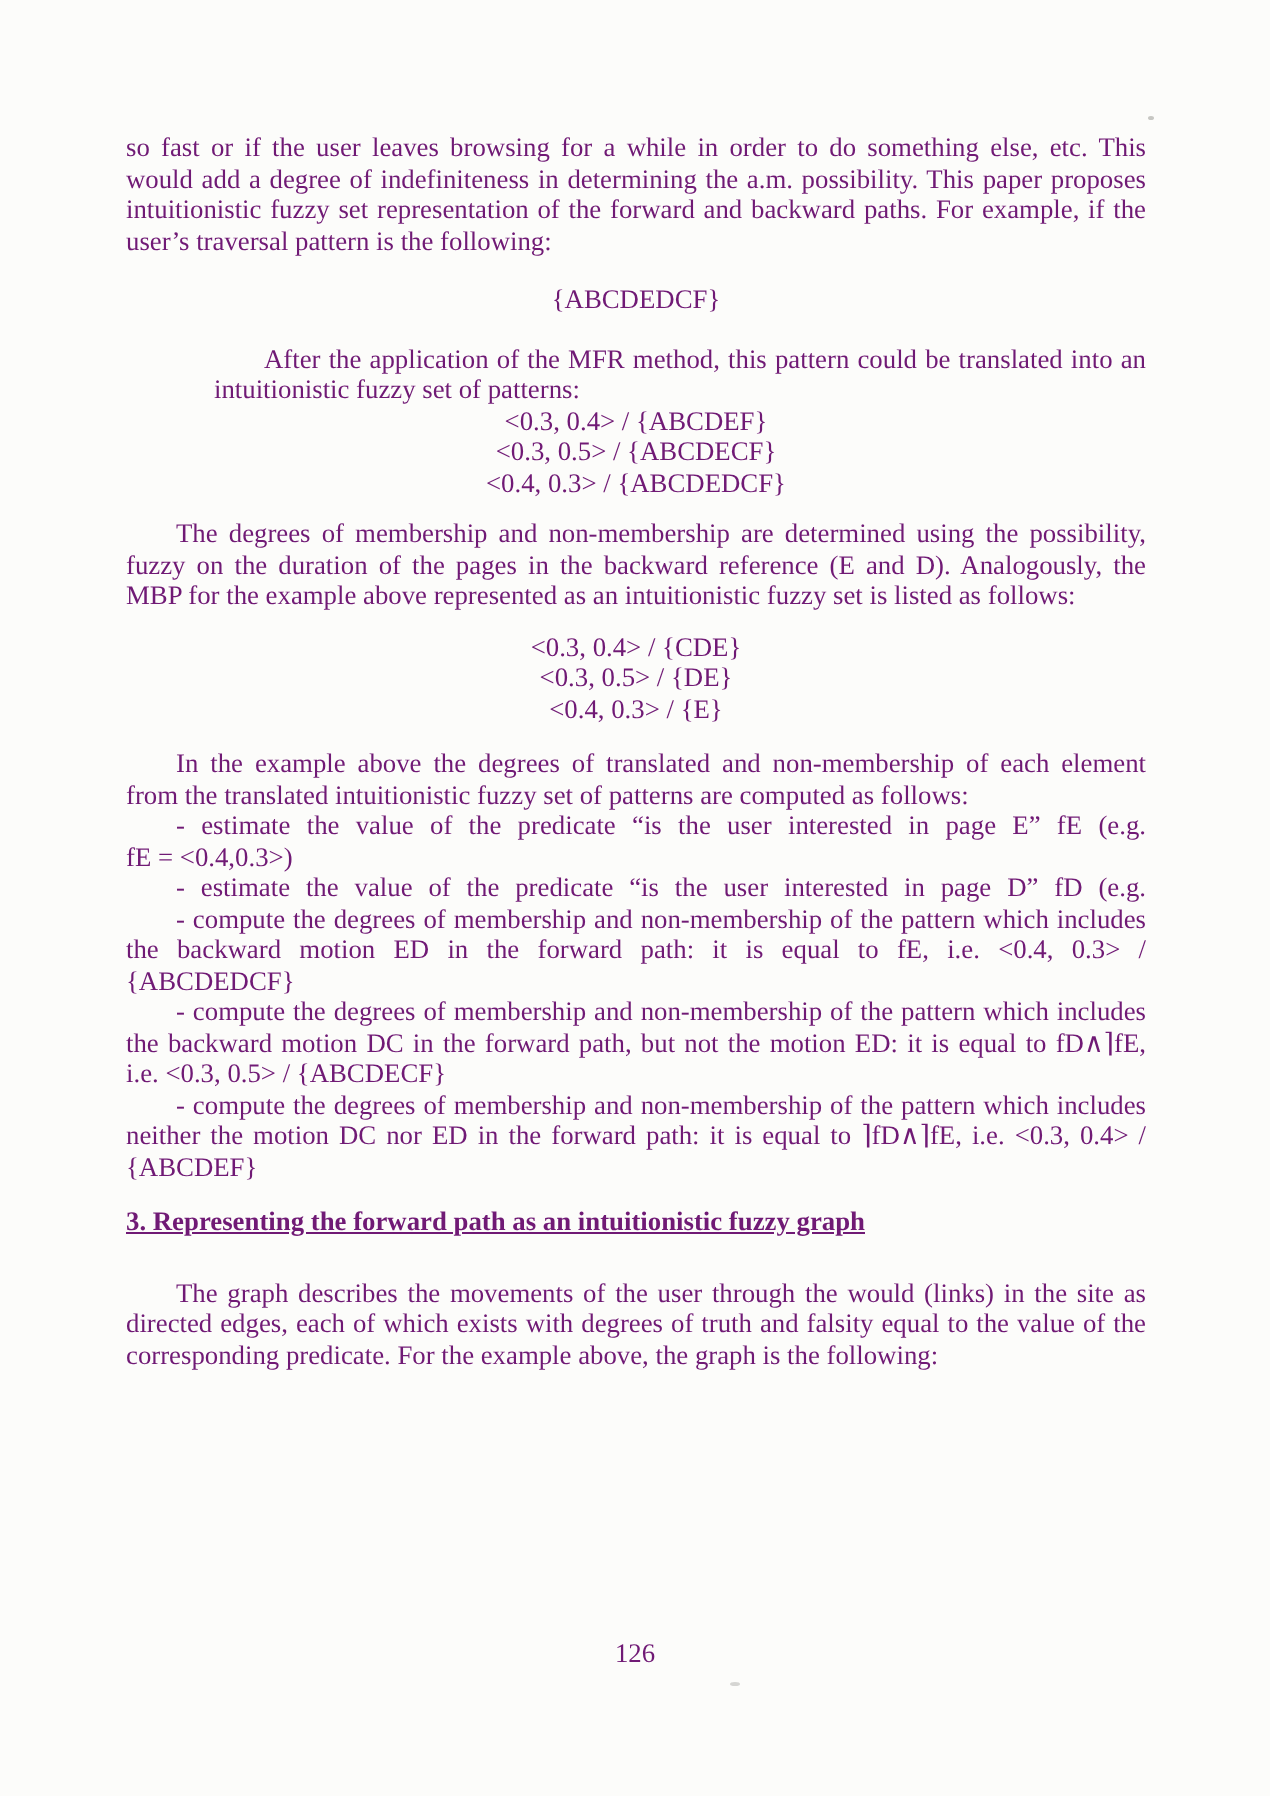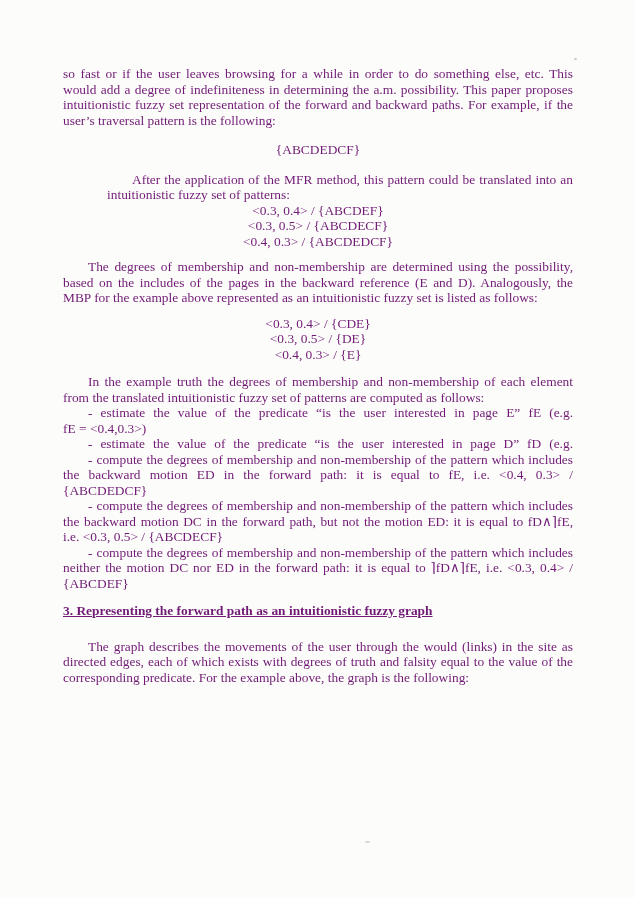--- a/index.html
+++ b/index.html
@@ -63,30 +63,30 @@
         <div class="line just ind">After the application of the MFR method, this pattern could be translated into an</div>
         <div class="line">intuitionistic fuzzy set of patterns:</div>
       </div>
       <div class="block b-formula2 center">
         <div class="line">&lt;0.3, 0.4&gt; / {ABCDEF}</div>
         <div class="line">&lt;0.3, 0.5&gt; / {ABCDECF}</div>
         <div class="line">&lt;0.4, 0.3&gt; / {ABCDEDCF}</div>
       </div>
       <div class="block b-para3">
         <div class="line just ind">The degrees of membership and non-membership are determined using the possibility,</div>
-        <div class="line just">based on the includes of the pages in the backward reference (E and D). Analogously, the</div>
+        <div class="line just">fuzzy on the duration of the pages in the backward reference (E and D). Analogously, the</div>
         <div class="line">MBP for the example above represented as an intuitionistic fuzzy set is listed as follows:</div>
       </div>
       <div class="block b-formula3 center">
         <div class="line">&lt;0.3, 0.4&gt; / {CDE}</div>
         <div class="line">&lt;0.3, 0.5&gt; / {DE}</div>
         <div class="line">&lt;0.4, 0.3&gt; / {E}</div>
       </div>
       <div class="block b-para4">
-        <div class="line just ind">In the example truth the degrees of membership and non-membership of each element</div>
+        <div class="line just ind">In the example above the degrees of translated and non-membership of each element</div>
         <div class="line">from the translated intuitionistic fuzzy set of patterns are computed as follows:</div>
         <div class="line just ind">- estimate the value of the predicate “is the user interested in page E” fE (e.g.</div>
         <div class="line">fE = &lt;0.4,0.3&gt;)</div>
         <div class="line just ind">- estimate the value of the predicate “is the user interested in page D” fD (e.g.</div>
         <div class="line just ind">- compute the degrees of membership and non-membership of the pattern which includes</div>
         <div class="line just">the backward motion ED in the forward path: it is equal to fE, i.e. &lt;0.4, 0.3&gt; /</div>
         <div class="line">{ABCDEDCF}</div>
         <div class="line just ind">- compute the degrees of membership and non-membership of the pattern which includes</div>
         <div class="line just">the backward motion DC in the forward path, but not the motion ED: it is equal to fD∧⌉fE,</div>
         <div class="line">i.e. &lt;0.3, 0.5&gt; / {ABCDECF}</div>
@@ -96,15 +96,16 @@
       </div>
       <div class="block b-heading">
         <div class="line">3. Representing the forward path as an intuitionistic fuzzy graph</div>
       </div>
       <div class="block b-para5">
         <div class="line just ind">The graph describes the movements of the user through the would (links) in the site as</div>
         <div class="line just">directed edges, each of which exists with degrees of truth and falsity equal to the value of the</div>
         <div class="line">corresponding predicate. For the example above, the graph is the following:</div>
       </div>
     </div>
+  <div class="page-number">126</div>
   <div class="speck speck-tr"></div>
   <div class="speck speck-br"></div>
 </div>
 
 </body></html>

